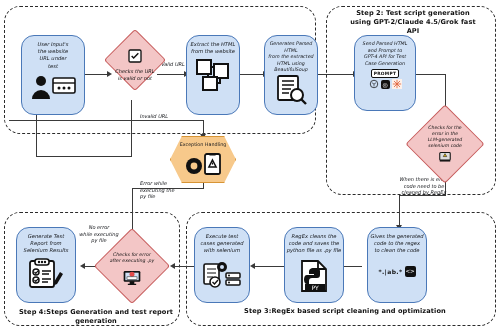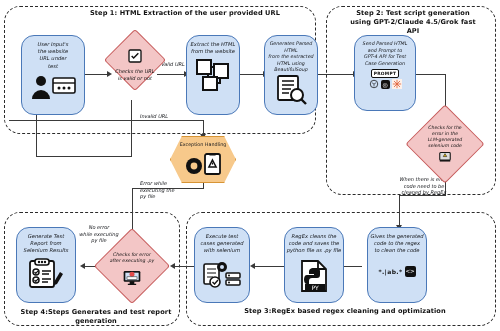--- a/index.html
+++ b/index.html
@@ -43,32 +43,31 @@
   .sq{width:9px;height:9px;border-radius:2px;display:flex;align-items:center;
       justify-content:center;font-size:6px;color:#fff;background:#111;}
   .regexchip{font-size:6px;font-weight:700;letter-spacing:.4px;color:#111;}
 </style>
 </head>
 <body>
 
 <div id="canvas">
 
   <div class="group" style="left:4px;top:6px;width:312px;height:128px;"></div>
-  <div class="grp-title" style="left:70px;top:9px;width:230px;">Step 1: HTML Extraction of the user provided URL</div>
 
   <div class="group" style="left:326px;top:6px;width:170px;height:189px;"></div>
   <div class="grp-title" style="left:332px;top:9px;width:162px;">Step 2: Test script generation
 using GPT-2/Claude 4.5/Grok fast
 API</div>
 
   <div class="group" style="left:186px;top:212px;width:310px;height:114px;"></div>
-  <div class="grp-title" style="left:240px;top:307px;width:210px;">Step 3:RegEx based regex cleaning and optimization</div>
+  <div class="grp-title" style="left:240px;top:307px;width:210px;">Step 3:RegEx based script cleaning and optimization</div>
 
   <div class="group" style="left:4px;top:212px;width:176px;height:114px;"></div>
-  <div class="grp-title" style="left:12px;top:308px;width:168px;">Step 4:Steps Generates and test report generation</div>
+  <div class="grp-title" style="left:12px;top:308px;width:168px;">Step 4:Steps Generation and test report generation</div>
 
   <div class="line lh" style="left:85px;top:74px;width:23px;"></div>
   <div class="arrow ar" style="left:107px;top:70.5px;"></div>
 
   <div class="line lh" style="left:157px;top:74px;width:28px;"></div>
   <div class="arrow ar" style="left:184px;top:70.5px;"></div>
 
   <div class="line lh" style="left:240px;top:74px;width:24px;"></div>
   <div class="arrow ar" style="left:263px;top:70.5px;"></div>
 

